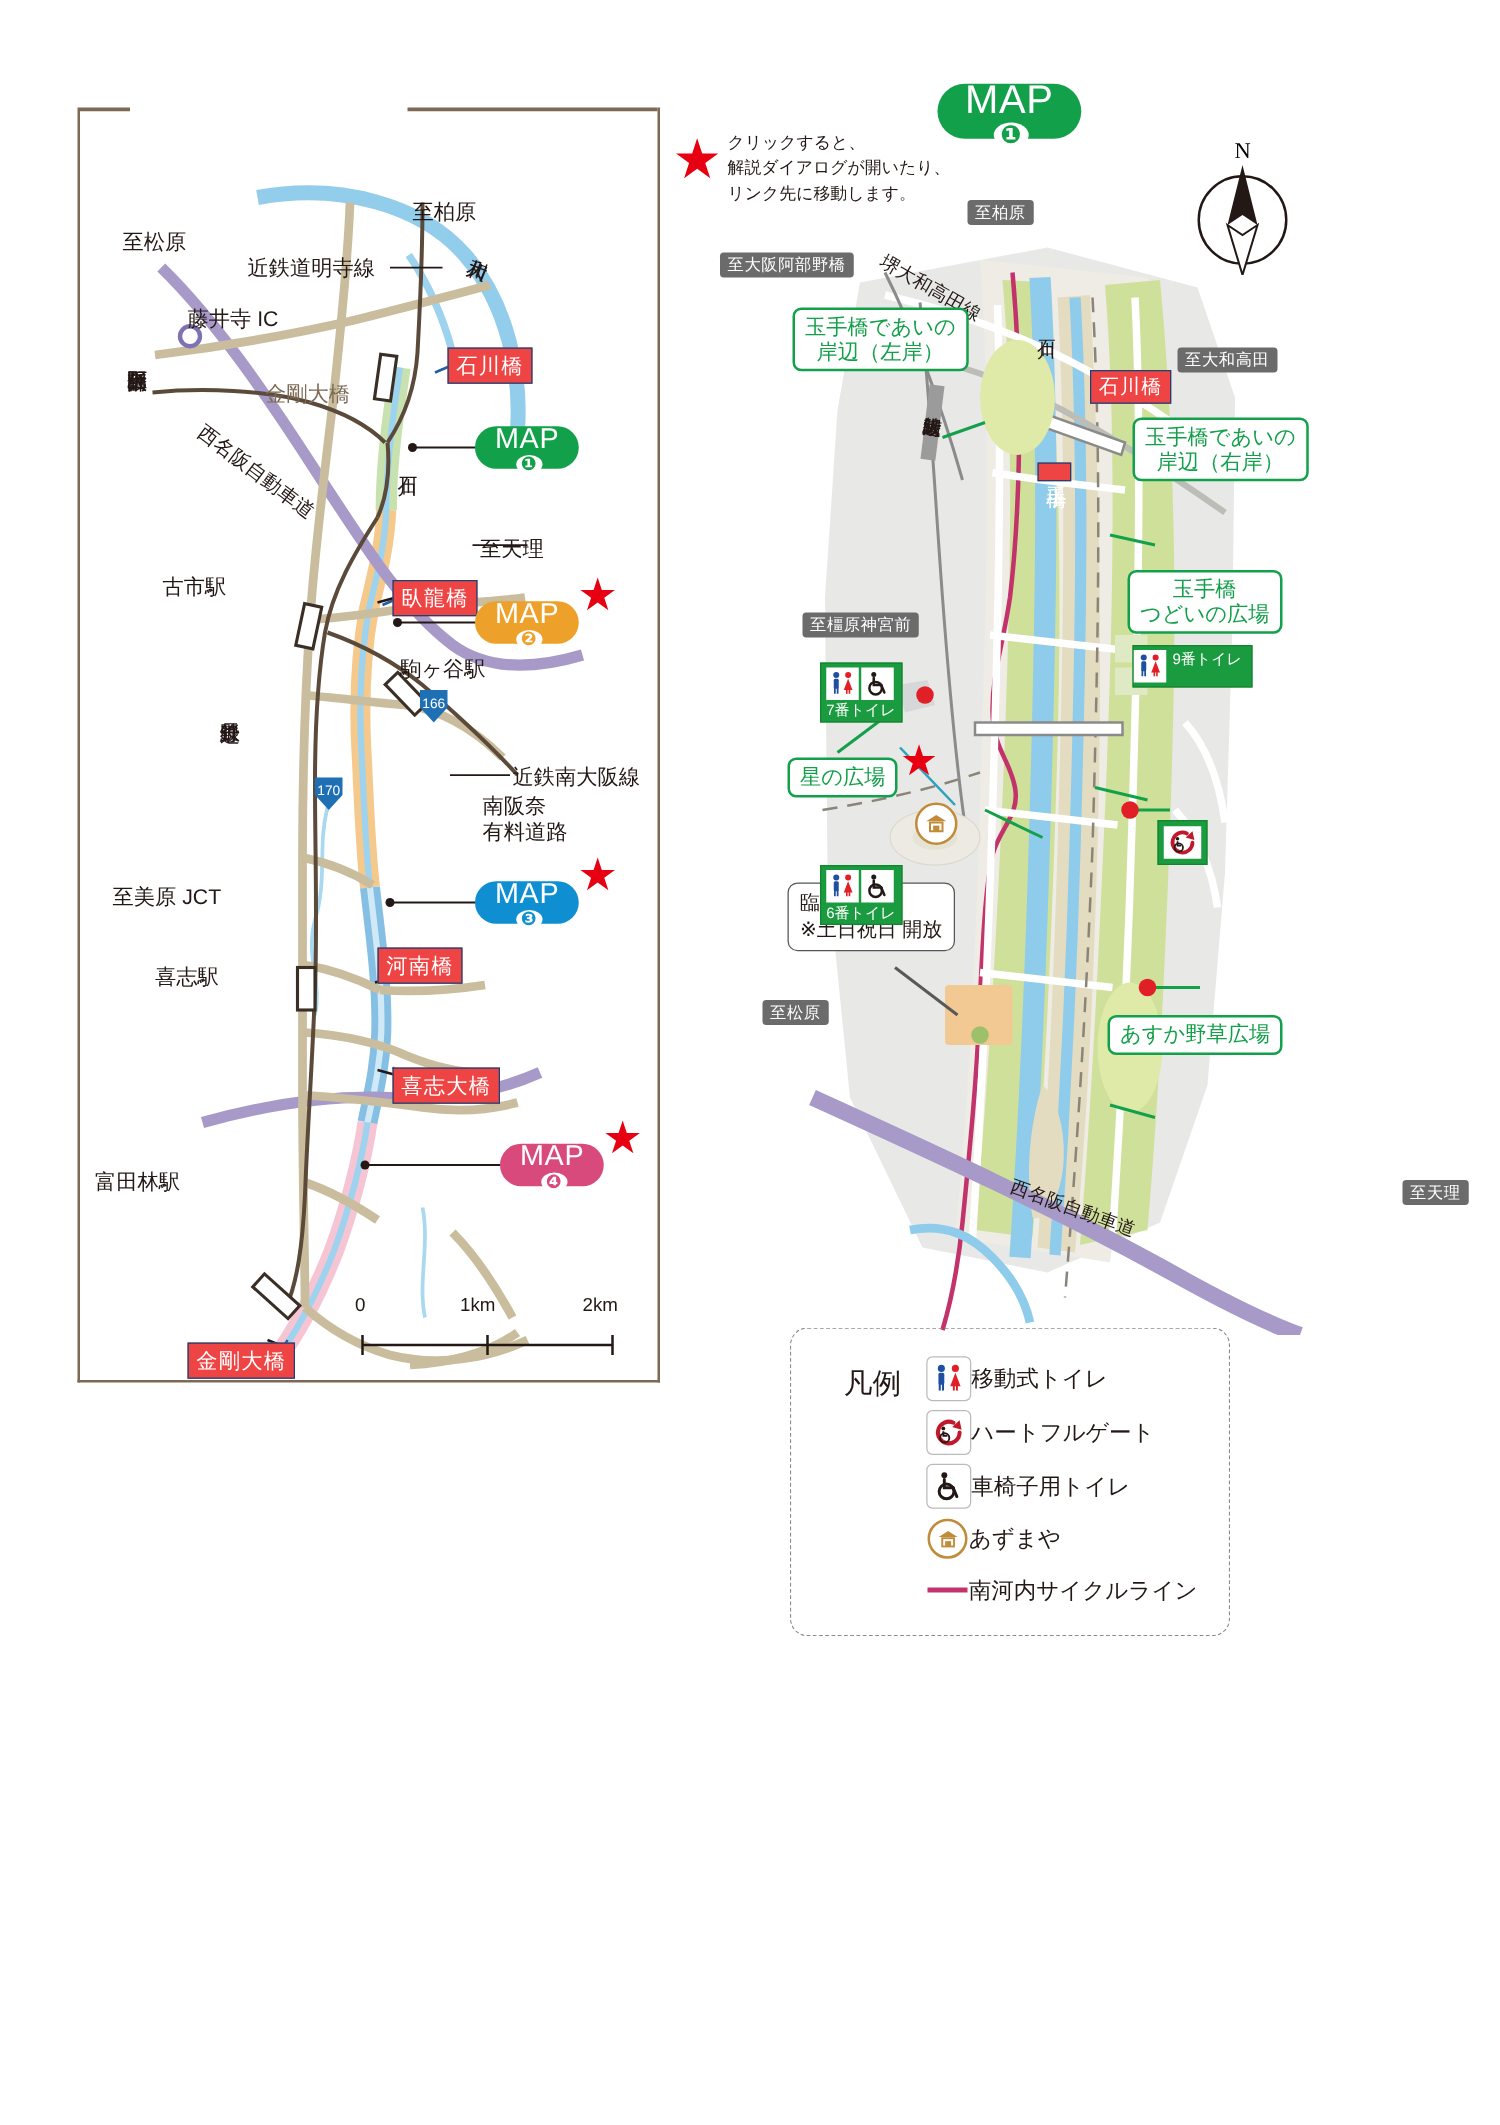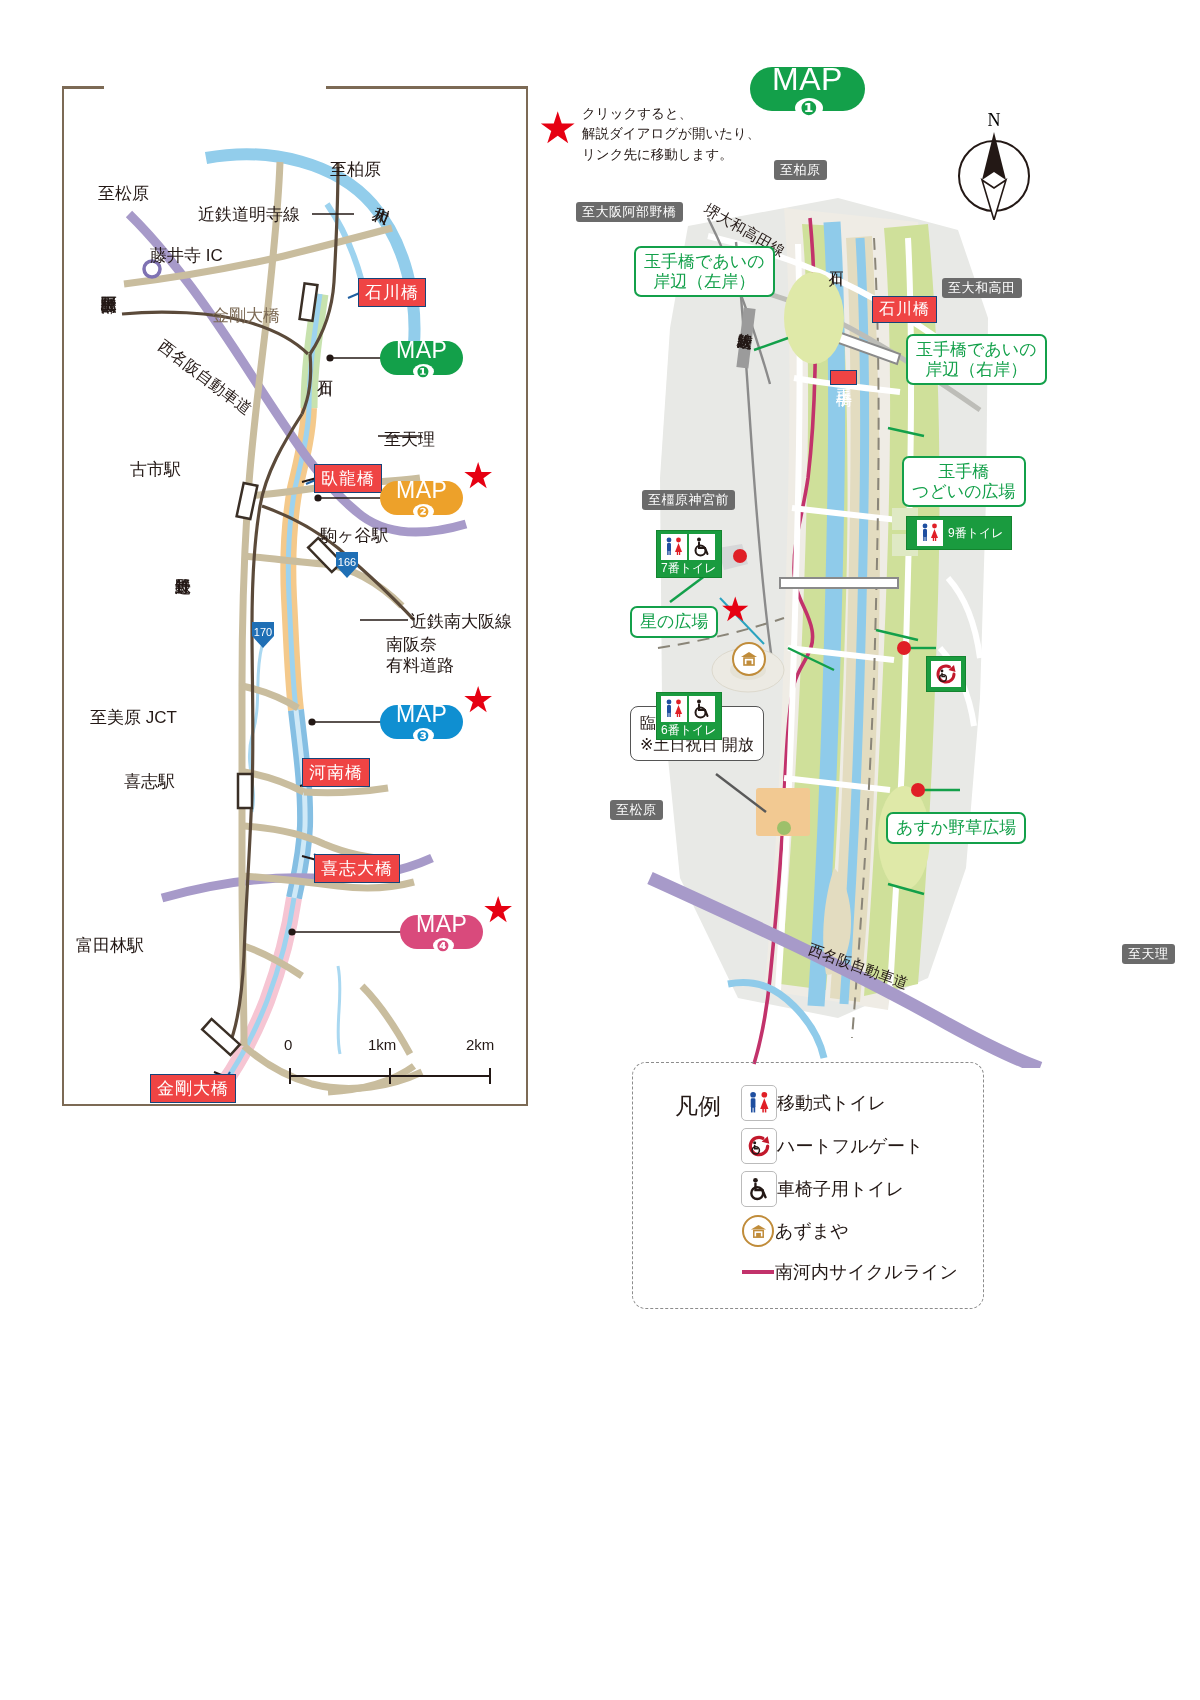--- a/index.html
+++ b/index.html
@@ -420,21 +420,21 @@
           <circle cx="8" cy="3.6" r="2" fill="#231815"></circle>
           <path d="M8 6.4 L8 12 L14 12" stroke="#231815" stroke-width="2" fill="none" stroke-linecap="round"></path>
           <path d="M14 12 L16.5 18" stroke="#231815" stroke-width="2" fill="none" stroke-linecap="round"></path>
           <circle cx="9.5" cy="14.5" r="5" stroke="#231815" stroke-width="2" fill="none"></circle>
         </svg>
       </div>
     </div>
     <div class="cap">6番トイレ</div>
   </div>
 
-  <div class="abs chip" style="left:346px;top:456px;display:flex;align-items:center;gap:5px;padding:3px 7px 3px 10px;">
+  <div class="abs chip" style="left:346px;top:456px;display:flex;gap:5px;padding:3px 7px 3px 0;">
     <div class="ibox">
       <svg width="22" height="22" viewBox="0 0 22 22">
         <circle cx="6" cy="4" r="2.4" fill="#1f4fa0"></circle>
         <rect x="4" y="7" width="4" height="8" rx="1.2" fill="#1f4fa0"></rect>
         <rect x="4.2" y="14" width="1.4" height="5" fill="#1f4fa0"></rect>
           <rect x="6.4" y="14" width="1.4" height="5" fill="#1f4fa0"></rect>
         <circle cx="15.5" cy="4" r="2.4" fill="#e01f26"></circle>
         <polygon points="15.5,7 19,16 12,16" fill="#e01f26"></polygon>
         <rect x="13.8" y="15" width="1.3" height="4" fill="#e01f26"></rect>
           <rect x="15.9" y="15" width="1.3" height="4" fill="#e01f26"></rect>

